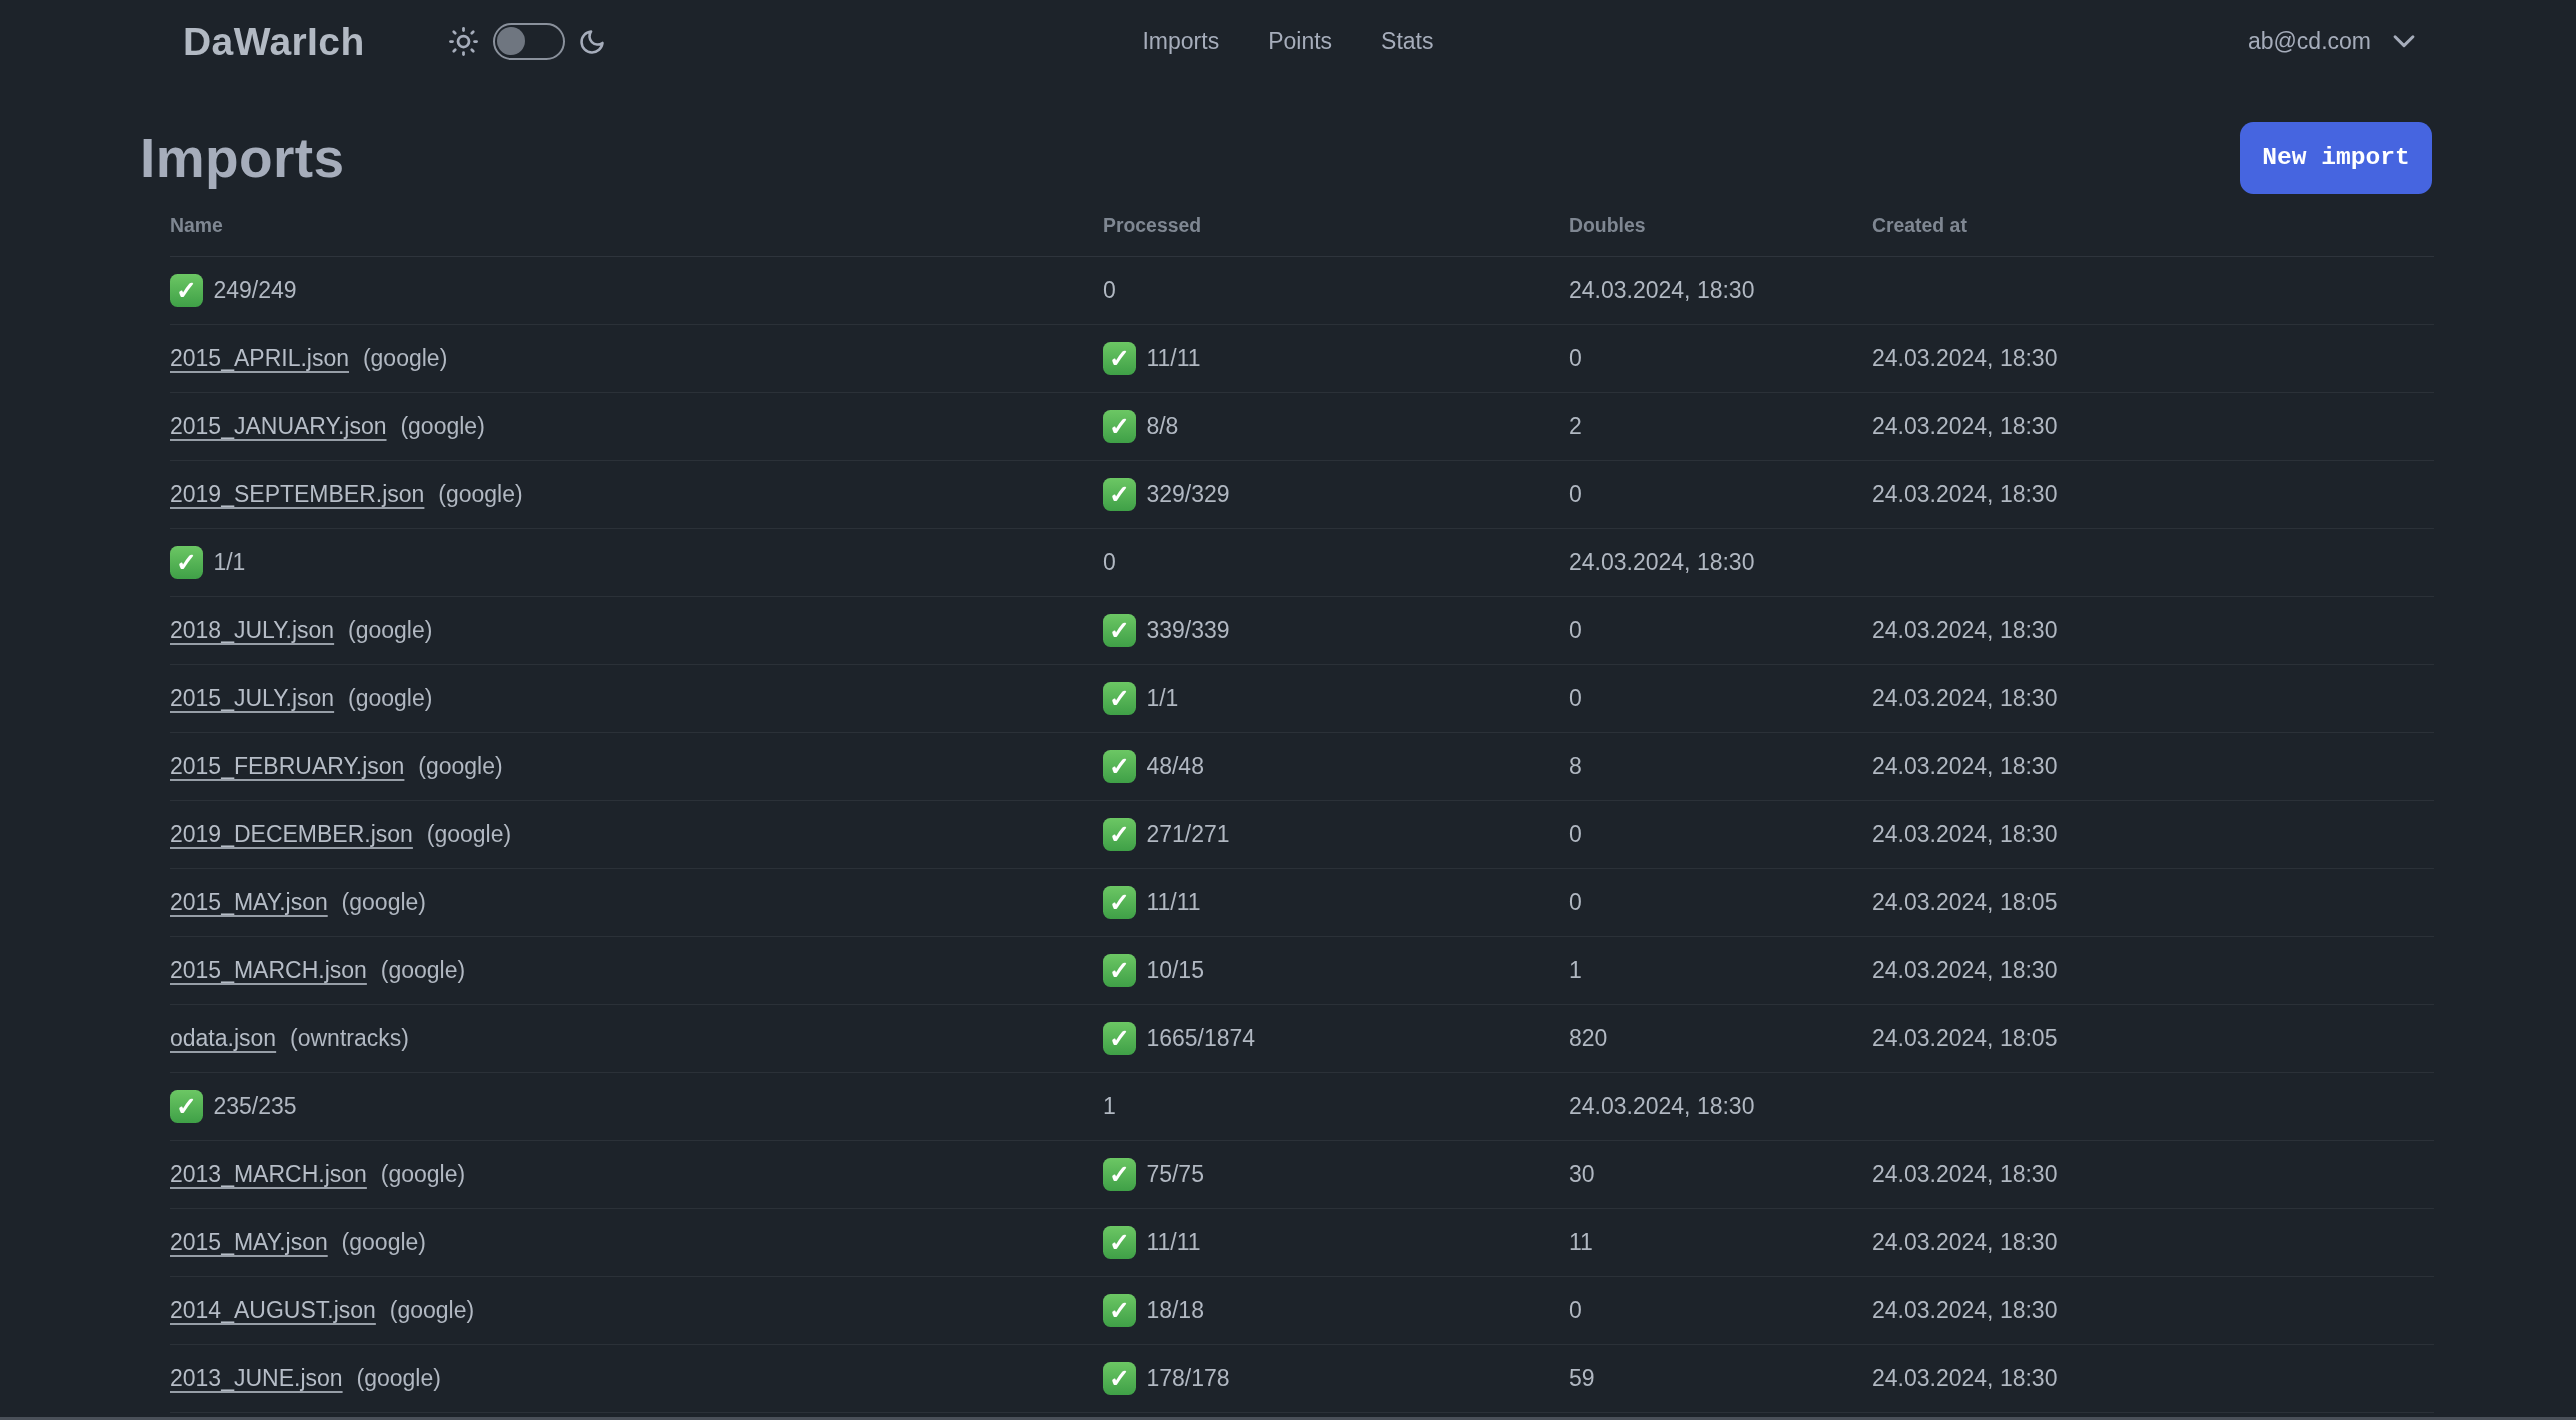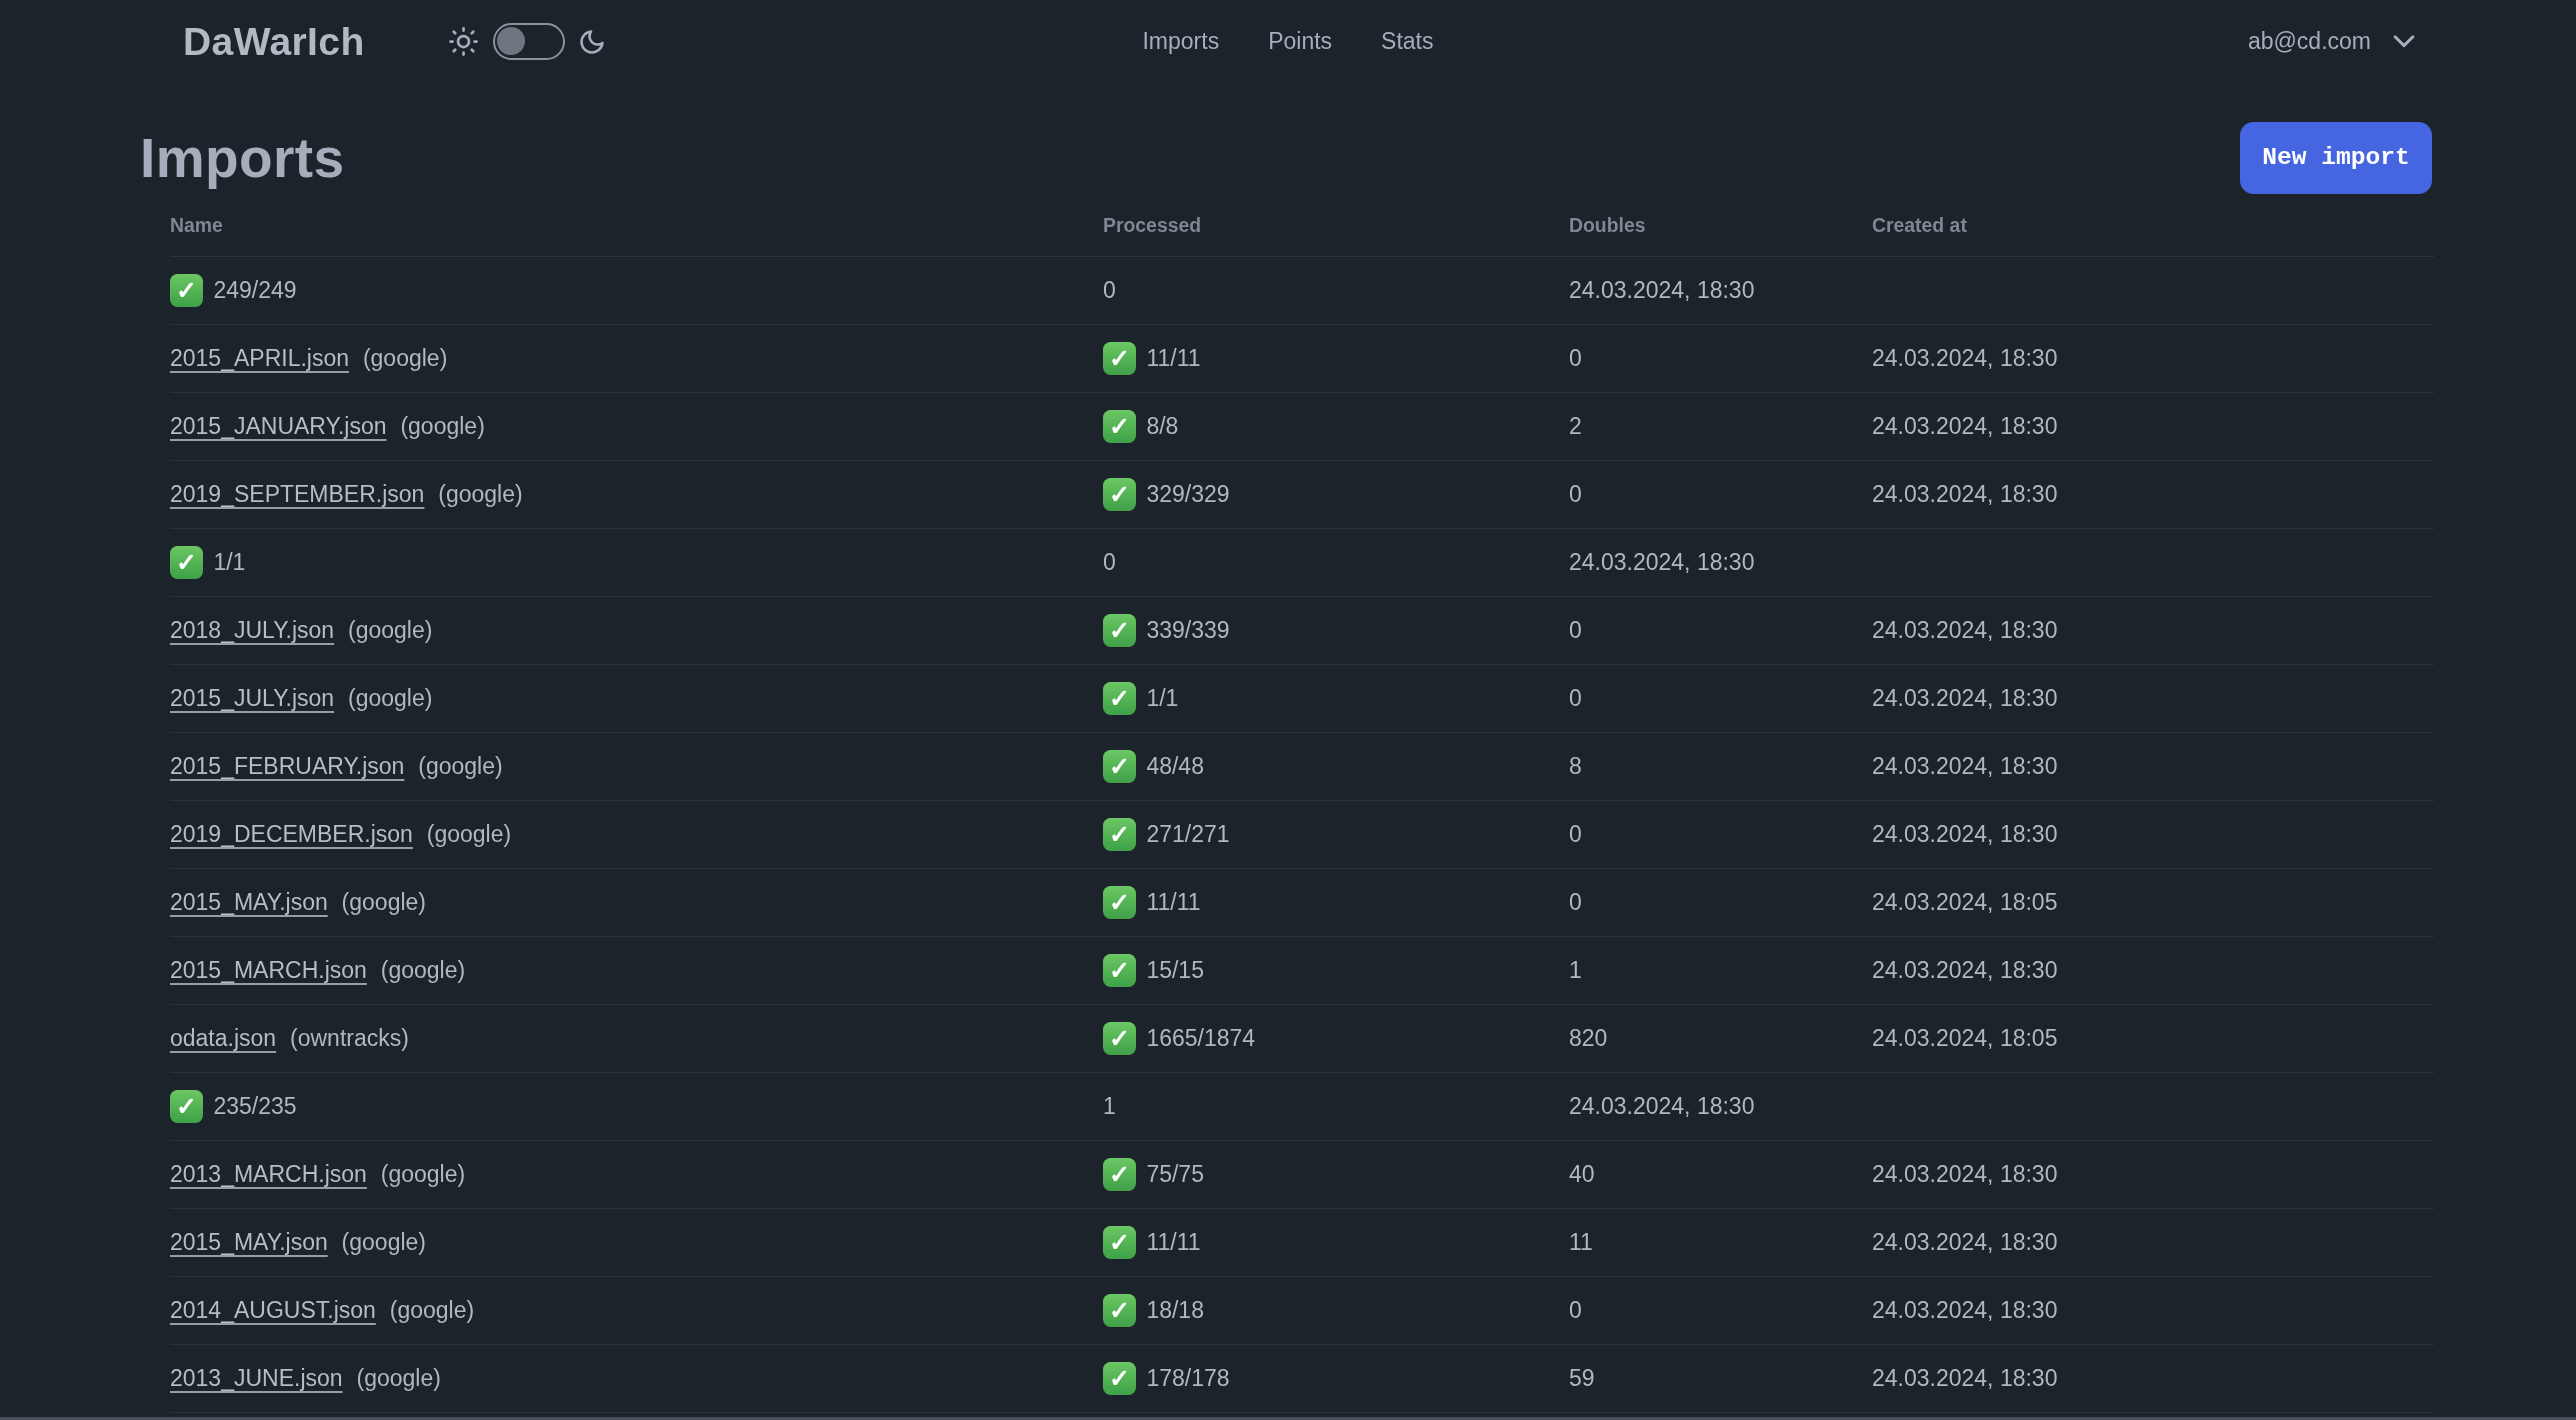--- a/index.html
+++ b/index.html
@@ -347,21 +347,21 @@
     <div class="cell">24.03.2024, 18:05</div>
   </div>
 
   <div class="row">
     <div class="cell name-cell">
       <a class="file-link">2015_MARCH.json</a>
       <span class="source">(google)</span>
     </div>
     <div class="cell processed-cell">
       <span class="check">✓</span>
-      <span class="processed-text">15/15</span>
+      <span class="processed-text">10/15</span>
     </div>
     <div class="cell">1</div>
     <div class="cell">24.03.2024, 18:30</div>
   </div>
 
   <div class="row">
     <div class="cell name-cell">
       <a class="file-link">odata.json</a>
       <span class="source">(owntracks)</span>
     </div>
@@ -384,21 +384,21 @@
 
   <div class="row">
     <div class="cell name-cell">
       <a class="file-link">2013_MARCH.json</a>
       <span class="source">(google)</span>
     </div>
     <div class="cell processed-cell">
       <span class="check">✓</span>
       <span class="processed-text">75/75</span>
     </div>
-    <div class="cell">40</div>
+    <div class="cell">30</div>
     <div class="cell">24.03.2024, 18:30</div>
   </div>
 
   <div class="row">
     <div class="cell name-cell">
       <a class="file-link">2015_MAY.json</a>
       <span class="source">(google)</span>
     </div>
     <div class="cell processed-cell">
       <span class="check">✓</span>

